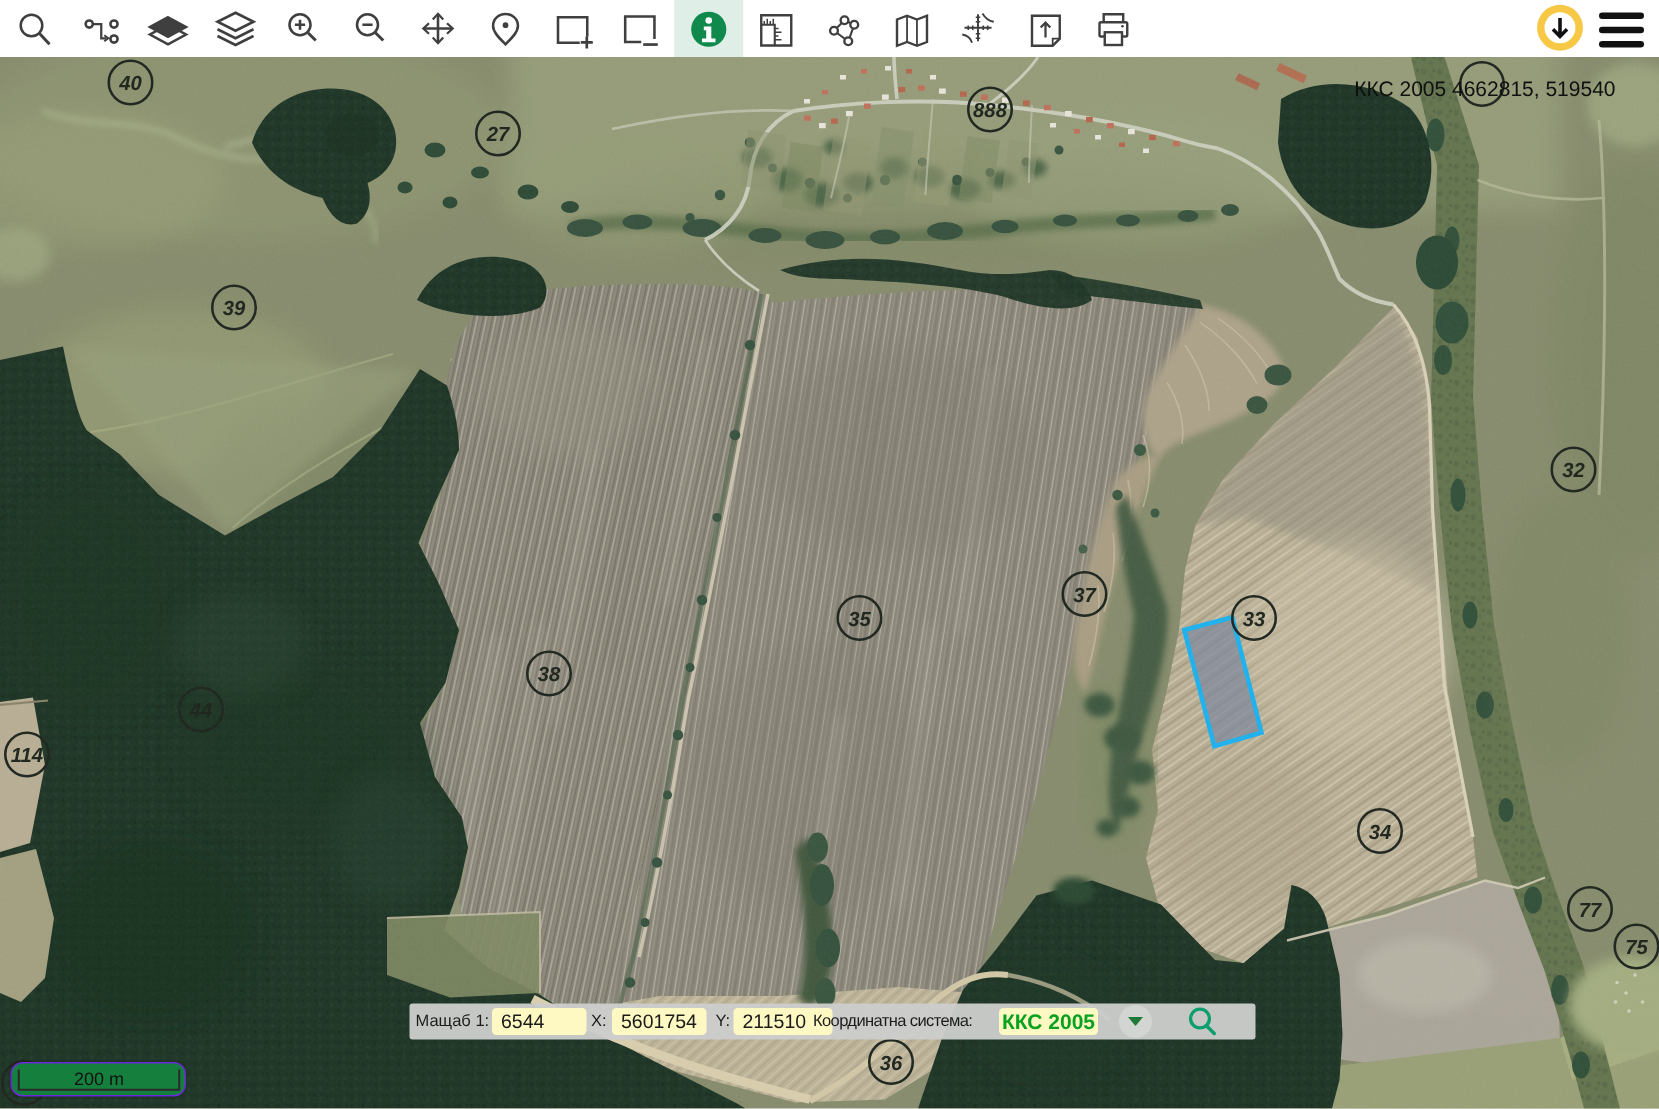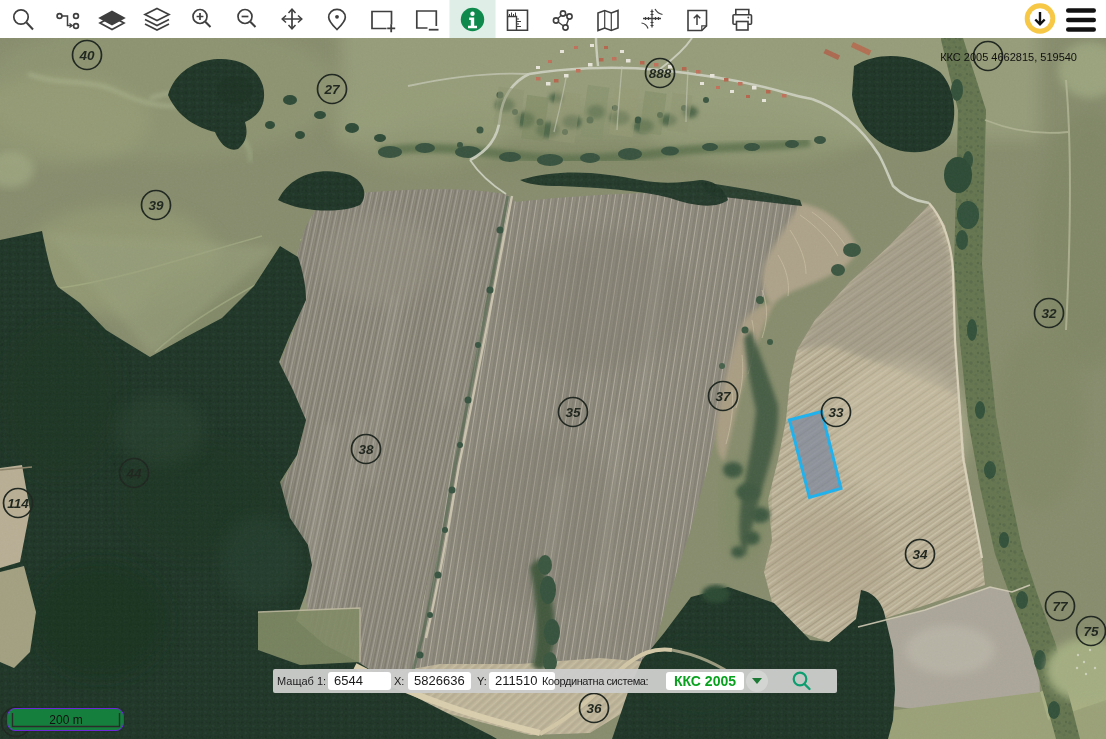--- a/index.html
+++ b/index.html
@@ -1,23 +1,23 @@
 <!DOCTYPE html>
 <html><head>
 <meta charset="utf-8">
 <style>
   html,body{margin:0;padding:0;background:#fff}
   body{width:1106px;height:739px;overflow:hidden;position:relative;
        font-family:"Liberation Sans",sans-serif}
   #map{position:absolute;left:0;top:0}
   #toolbar{position:absolute;left:0;top:0;width:1106px;height:38px;background:#ffffff;}
-  #coordtxt{position:absolute;top:51px;right:29px;font-size:11px;color:#101010;letter-spacing:0px}
+  #coordtxt{position:absolute;top:51px;right:29px;font-size:14px;color:#101010;letter-spacing:0px}
   #bbar{position:absolute;left:273px;top:669px;width:564px;height:24px;
         background:rgba(204,205,204,0.96);border-radius:2px;font-size:11px;color:#1c1c1c}
-  .bin{position:absolute;top:3px;height:18px;background:#ffffff;border-radius:3px;
+  .bin{position:absolute;top:3px;height:18px;background:#fef9c3;border-radius:3px;
        font-size:13px;color:#1a1a1a;line-height:18px;padding-left:6px}
   .blab{position:absolute;top:6px}
   #scalebox{position:absolute;left:7px;top:708px;width:115px;height:21px;background:#15803d;
     border-radius:8px;border:1px solid #6d28d9;box-shadow:0 0 2px rgba(0,0,0,.25)}
 </style>
 </head>
 <body>
 <svg id="map" width="1106" height="739" viewBox="0 0 1106 739">
 <defs>
 <pattern id="plowA" width="6" height="6" patternUnits="userSpaceOnUse" patternTransform="rotate(12)">
@@ -485,25 +485,25 @@
   <rect x="1066" y="8.3" width="30" height="4.4" rx="2.2"></rect>
   <rect x="1066" y="17.8" width="30" height="4.4" rx="2.2"></rect>
   <rect x="1066" y="27.3" width="30" height="4.4" rx="2.2"></rect>
 </g>
 </svg>
 <div id="coordtxt">ККС 2005 4662815, 519540</div>
 <div id="bbar">
   <span class="blab" style="left:4px">Мащаб 1:</span>
   <div class="bin" style="left:55px;width:57px">6544</div>
   <span class="blab" style="left:121px">X:</span>
-  <div class="bin" style="left:135px;width:57px">5826636</div>
+  <div class="bin" style="left:135px;width:57px">5601754</div>
   <span class="blab" style="left:204px">Y:</span>
   <div class="bin" style="left:216px;width:60px">211510</div>
   <span class="blab" style="left:269px;letter-spacing:-0.4px">Координатна система:</span>
-  <div class="bin" style="left:393px;width:78px;text-align:center;padding-left:0;font-weight:bold;color:#09a21f;font-size:14px">ККС 2005</div>
+  <div class="bin" style="left:393px;width:66px;text-align:center;padding-left:0;font-weight:bold;color:#09a21f;font-size:14px">ККС 2005</div>
   <svg width="90" height="24" viewBox="0 0 90 24" style="position:absolute;left:470px;top:0">
     <circle cx="14" cy="12" r="11" fill="rgba(255,255,255,0.25)"></circle>
     <path d="M9,9 L19,9 L14,15 Z" fill="#1d7a36"></path>
     <circle cx="57" cy="10" r="6.3" fill="none" stroke="#0d9e70" stroke-width="2.2"></circle>
     <path d="M61.5,15 L66.5,20" stroke="#0d9e70" stroke-width="2.4" stroke-linecap="round"></path>
   </svg>
 </div>
 <div id="scalebox">
   <svg width="115" height="21" viewBox="0 0 115 21">
     <path d="M4.5,4 V17.5 H111.5 V4" fill="none" stroke="#2b2b2b" stroke-width="1.4"></path>

